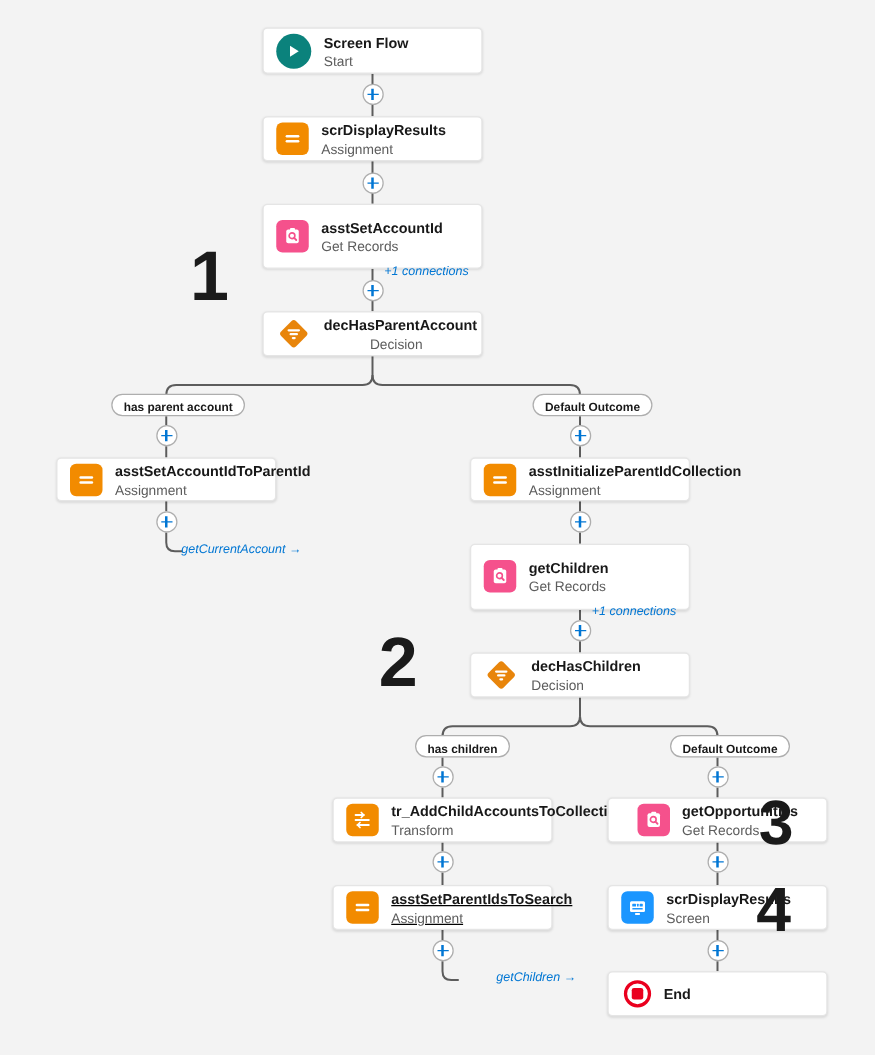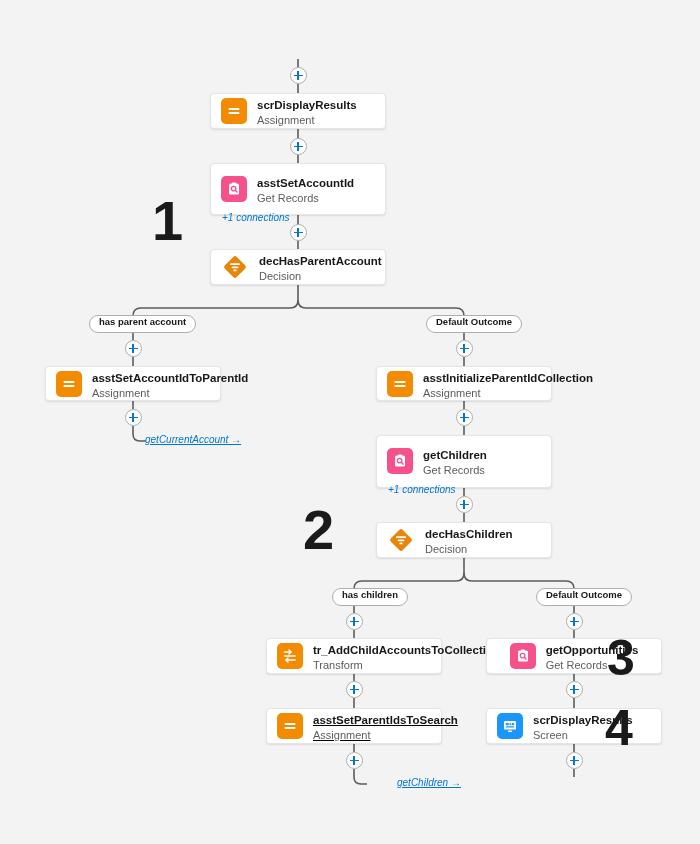--- a/index.html
+++ b/index.html
@@ -50,20 +50,21 @@
     line-height: 14px;
     white-space: nowrap;
   }
   .node-conn {
     font-size: 10px;
     font-style: italic;
     color: #0176d3;
     margin-top: 7px;
     margin-left: 1px;
     white-space: nowrap;
+    text-align: right;
   }
 
   
   .icon {
     width: 26px; height: 26px;
     border-radius: 5px;
     display: flex; align-items: center; justify-content: center;
     flex: 0 0 auto;
   }
   .icon svg { display: block; }
@@ -104,36 +105,35 @@
   .plus::after  { width: 1.6px; height: 9px; }
 
   
   .pill {
     position: absolute;
     background: #ffffff;
     border: 1px solid #aeaeae;
     border-radius: 10px;
     height: 18px;
     padding: 0 9px;
-    display: flex; align-items: flex-start; justify-content: center;
+    display: flex; align-items: flex-end; justify-content: center;
     font-size: 9.5px;
     font-weight: bold;
     color: #181818;
     white-space: nowrap;
   }
 
   
   .goto {
     position: absolute;
     font-size: 10px;
     font-style: italic;
     color: #0176d3;
     white-space: nowrap;
     cursor: pointer;
-    text-decoration: underline;
   }
 
   
   .step-num {
     position: absolute;
     font-family: "Liberation Sans", sans-serif;
     font-weight: bold;
     color: #1a1a1a;
     line-height: 1;
     letter-spacing: -2px;
@@ -189,20 +189,33 @@
 
       <path d="M574,606 L574,613"></path>
       <path d="M574,630 L574,638"></path>
       <path d="M574,674 L574,681"></path>
       <path d="M574,698 L574,708"></path>
       <path d="M574,744 L574,752"></path>
       <path d="M574,769 L574,777"></path>
     </g>
   </svg>
 
+  <div class="node" style="left:210px; top:22px; width:176px; height:37px;">
+    <div class="node-row">
+      <span class="icon icon-start">
+        <svg width="14" height="14" viewBox="0 0 14 14">
+            <polygon points="4,2.6 11,7 4,11.4" fill="#ffffff"></polygon>
+          </svg>
+      </span>
+      <span class="node-text">
+        <span class="node-title">Screen Flow</span>
+        <span class="node-sub" style="display:block">Start</span>
+      </span>
+    </div>
+  </div>
 
   <div class="node" style="left:210px; top:93px; width:176px; height:36px;">
     <div class="node-row">
       <span class="icon icon-assign">
         <svg width="16" height="16" viewBox="0 0 16 16">
           <rect x="2.5" y="5" width="11" height="2" rx="1" fill="#fff"></rect>
           <rect x="2.5" y="9" width="11" height="2" rx="1" fill="#fff"></rect>
         </svg>
       </span>
       <span class="node-text">
@@ -223,21 +236,21 @@
         </svg>
       </span>
       <span class="node-text">
         <span class="node-title">asstSetAccountId</span>
         <span class="node-sub" style="display:block">Get Records</span>
       </span>
     </div>
     <span class="node-conn">+1 connections</span>
   </div>
 
-  <div class="node" style="left:210px; top:249px; width:176px; height:36px;">
+  <div class="node" style="left:210px; top:249px; width:176px; height:36px;text-align:center;">
     <div class="node-row">
       <span class="icon icon-decision">
         <svg width="28" height="28" viewBox="0 0 28 28">
           <rect x="5.6" y="5.6" width="16.8" height="16.8" rx="2.5" fill="#e8850b" transform="rotate(45 14 14)"></rect>
           <rect x="9" y="10.3" width="10" height="1.8" rx="0.9" fill="#fff"></rect>
           <rect x="10.6" y="13.4" width="6.8" height="1.8" rx="0.9" fill="#fff"></rect>
           <rect x="12.4" y="16.5" width="3.2" height="1.8" rx="0.9" fill="#fff"></rect>
         </svg>
       </span>
       <span class="node-text">
@@ -374,20 +387,33 @@
           <rect x="6" y="12.4" width="4" height="1.5" rx="0.6" fill="#fff"></rect>
         </svg>
       </span>
       <span class="node-text">
         <span class="node-title">scrDisplayResults</span>
         <span class="node-sub" style="display:block">Screen</span>
       </span>
     </div>
   </div>
 
+  <div class="node" style="left:486px; top:777px; width:176px; height:36px;">
+    <div class="node-row">
+      <span class="icon icon-end">
+        <svg width="24" height="24" viewBox="0 0 24 24">
+          <circle cx="12" cy="12" r="9.6" fill="none" stroke="#ea001e" stroke-width="2.6"></circle>
+          <rect x="7.4" y="7.4" width="9.2" height="9.2" rx="1.8" fill="#ea001e"></rect>
+        </svg>
+      </span>
+      <span class="node-text" style="margin-left:8px">
+        <span class="node-title">End</span>
+      </span>
+    </div>
+  </div>
 
   <div class="plus" style="left:289.5px; top:67px;"></div>
   <div class="plus" style="left:289.5px; top:138px;"></div>
   <div class="plus" style="left:289.5px; top:224px;"></div>
   <div class="plus" style="left:124.5px; top:340px;"></div>
   <div class="plus" style="left:124.5px; top:409px;"></div>
   <div class="plus" style="left:455.5px; top:340px;"></div>
   <div class="plus" style="left:455.5px; top:409px;"></div>
   <div class="plus" style="left:455.5px; top:496px;"></div>
   <div class="plus" style="left:345.5px; top:613px;"></div>

